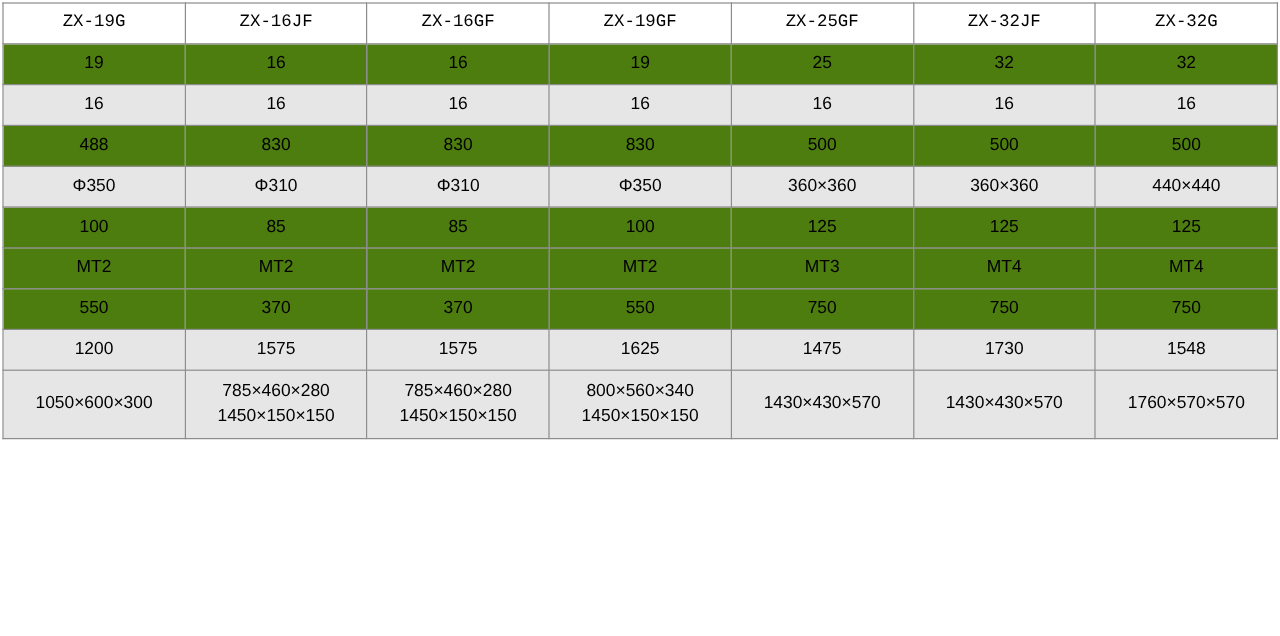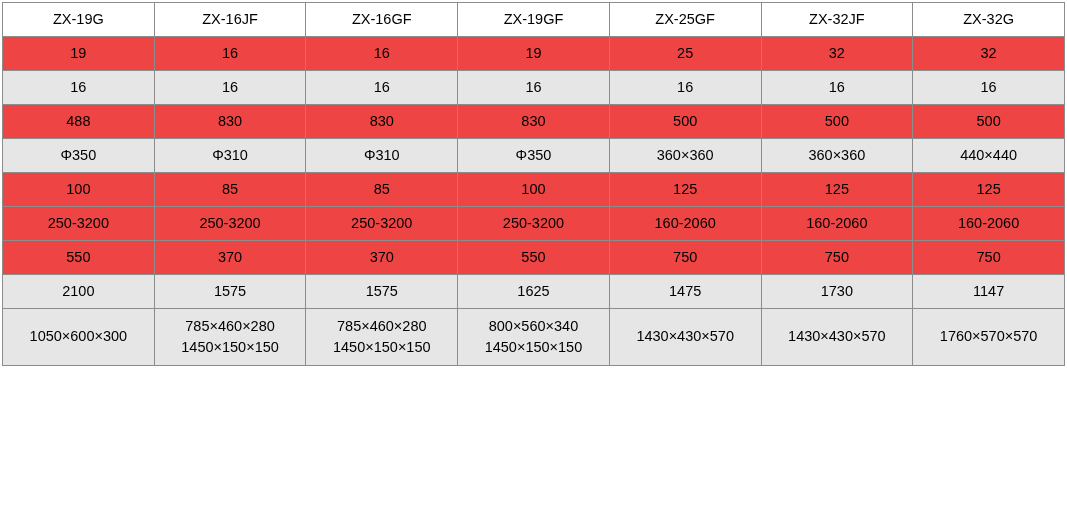--- a/index.html
+++ b/index.html
@@ -23,28 +23,29 @@
     border: 1px solid #8c8c8c;
     text-align: center;
     vertical-align: middle;
     font-size: 14.5px;
     color: #000000;
     padding: 0;
     line-height: 1.35;
     white-space: pre-line;
   }
   #spec-table tr.row-odd td {
-    background: #ef4444;
+    background: #4d7c0f;
   }
   #spec-table tr.row-even td {
     background: #e6e6e6;
   }
   #spec-table tr.header-row td {
     background: #ffffff;
     height: 33px;
+    font-family: Liberation Mono, monospace;
   }
   #spec-table tr.body-row td {
     height: 33px;
   }
   #spec-table tr.last-row td {
     height: 56px;
     line-height: 1.45;
   }
 </style>
 </head>
@@ -100,45 +101,45 @@
       <tr class="body-row row-odd">
         <td>100</td>
         <td>85</td>
         <td>85</td>
         <td>100</td>
         <td>125</td>
         <td>125</td>
         <td>125</td>
       </tr>
       <tr class="body-row row-odd">
-        <td>250-3200</td>
-        <td>250-3200</td>
-        <td>250-3200</td>
-        <td>250-3200</td>
-        <td>160-2060</td>
-        <td>160-2060</td>
-        <td>160-2060</td>
+        <td>MT2</td>
+        <td>MT2</td>
+        <td>MT2</td>
+        <td>MT2</td>
+        <td>MT3</td>
+        <td>MT4</td>
+        <td>MT4</td>
       </tr>
       <tr class="body-row row-odd">
         <td>550</td>
         <td>370</td>
         <td>370</td>
         <td>550</td>
         <td>750</td>
         <td>750</td>
         <td>750</td>
       </tr>
       <tr class="body-row row-even">
-        <td>2100</td>
+        <td>1200</td>
         <td>1575</td>
         <td>1575</td>
         <td>1625</td>
         <td>1475</td>
         <td>1730</td>
-        <td>1147</td>
+        <td>1548</td>
       </tr>
       <tr class="last-row row-even">
         <td>1050×600×300</td>
         <td>785×460×280
 1450×150×150</td>
         <td>785×460×280
 1450×150×150</td>
         <td>800×560×340
 1450×150×150</td>
         <td>1430×430×570</td>

